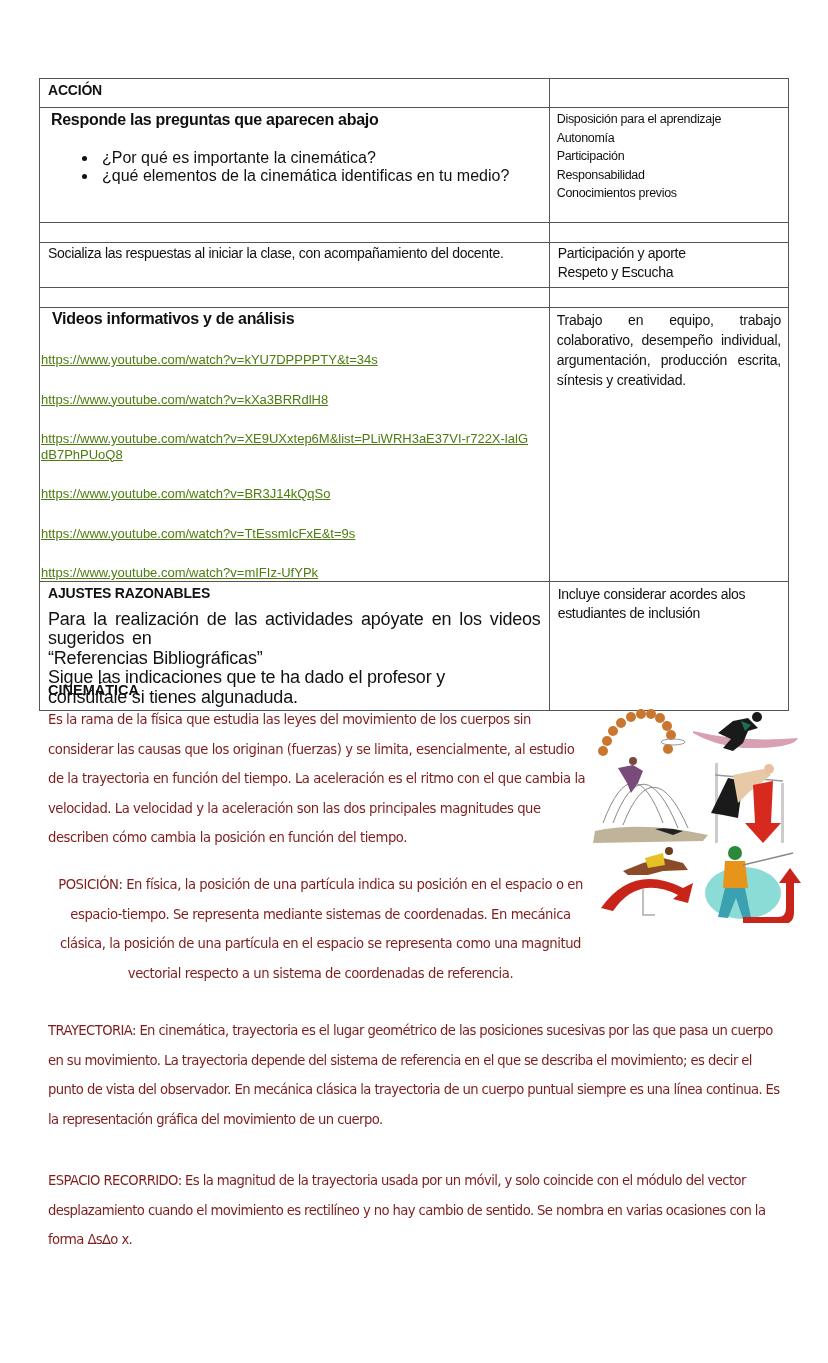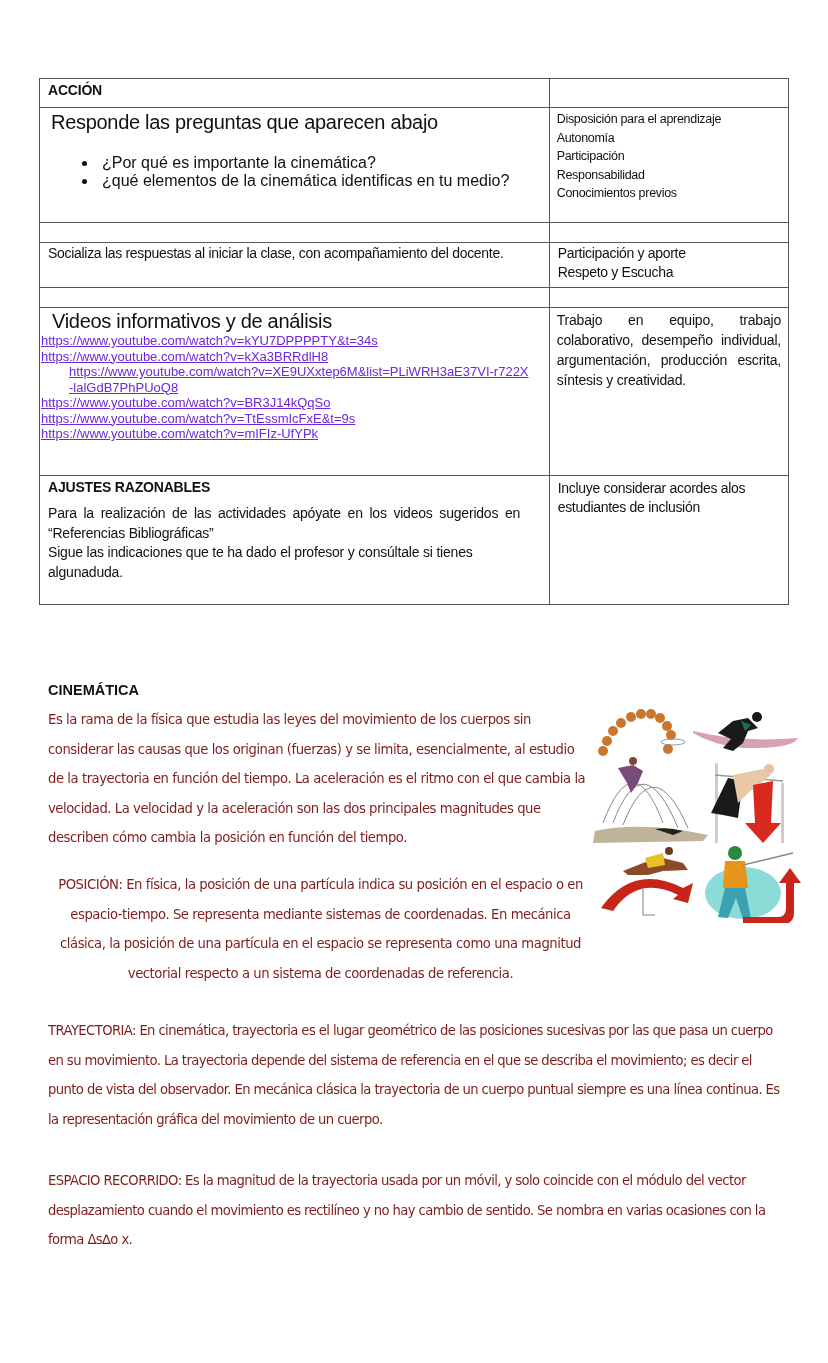--- a/index.html
+++ b/index.html
@@ -22,25 +22,25 @@
     .r-gap1 td { height: 19px; }
     .r-soc td { height: 44px; }
     .r-gap2 td { height: 19px; }
     .r-vid td { height: 167px; }
     .r-aj td { height: 128px; }
     .hdr { font-weight: bold; font-size: 14px; padding: 3px 8px; letter-spacing: -0.2px; }
     .cell-text { font-size: 14px; padding: 3px 8px; line-height: 19px; letter-spacing: -0.3px; }
     .small-list { font-size: 12.5px; line-height: 18.5px; padding: 2px 7px; letter-spacing: -0.3px; }
     .q-list { margin: 17px 0 0 0; padding-left: 58px; font-family: "Liberation Sans", sans-serif; font-size: 16px; line-height: 18px; }
     .q-list li { padding-left: 4px; }
-    .intro { font-size: 20px; padding: 3px 11px; letter-spacing: -0.3px; }
+    .intro { font-size: 16px; padding: 3px 11px; letter-spacing: -0.3px; font-weight: bold; }
     .links { font-family: "Liberation Sans", sans-serif; font-size: 13px; line-height: 15.5px; padding: 0 0 0 1px; }
-    .links a { color: #6d28d9; text-decoration: underline; display: block; white-space: normal; word-break: break-all; }
+    .links a { color: #4d7c0f; text-decoration: underline; display: block; white-space: normal; word-break: break-all; margin-top: 24px; }
     .justify { text-align: justify; text-align-last: left; font-size: 14px; line-height: 20px; padding: 2px 7px; letter-spacing: -0.2px; }
-    .aj-body { font-size: 14px; line-height: 19.5px; padding: 6px 8px 0 8px; letter-spacing: -0.2px; }
+    .aj-body { font-size: 18px; line-height: 19.5px; padding: 6px 8px 0 8px; letter-spacing: -0.2px; }
     .aj-body .p1 { text-align: justify; word-spacing: 3px; }
 
     
     .h-main { position: absolute; left: 48px; top: 643px; font-family: "Liberation Sans", sans-serif; font-weight: bold; font-size: 16px; margin: 0; }
     .h-sub { position: absolute; left: 48px; top: 682px; font-family: "Liberation Sans", sans-serif; font-weight: bold; font-size: 14.5px; margin: 0; }
     .para { position: absolute; left: 48px; font-family: "DejaVu Sans", sans-serif; font-size: 13.2px; line-height: 29.5px; letter-spacing: -0.45px; margin: 0; color: #7f1d1d; }
     .p-cine { top: 705px; width: 540px; }
     .p-pos { top: 870px; width: 545px; text-align: center; }
     .p-tray { top: 1016px; width: 740px; letter-spacing: -0.6px; }
     .p-esp { top: 1166px; width: 740px; letter-spacing: -0.6px; }
@@ -109,21 +109,21 @@
       <td></td>
           <td></td>
     </tr>
 
     <tr class="r-vid">
       <td>
         <div class="intro" style="padding:2px 12px 0 12px;">Videos informativos y de análisis</div>
         <div class="links">
           <a href="#">https://www.youtube.com/watch?v=kYU7DPPPPTY&amp;t=34s</a>
           <a href="#">https://www.youtube.com/watch?v=kXa3BRRdlH8</a>
-          <a href="#" style="padding-right:20px;padding-left:28px;">https://www.youtube.com/watch?v=XE9UXxtep6M&amp;list=PLiWRH3aE37VI-r722X-lalGdB7PhPUoQ8</a>
+          <a href="#" style="padding-right:20px;">https://www.youtube.com/watch?v=XE9UXxtep6M&amp;list=PLiWRH3aE37VI-r722X-lalGdB7PhPUoQ8</a>
           <a href="#">https://www.youtube.com/watch?v=BR3J14kQqSo</a>
           <a href="#">https://www.youtube.com/watch?v=TtEssmIcFxE&amp;t=9s</a>
           <a href="#">https://www.youtube.com/watch?v=mIFIz-UfYPk</a>
         </div>
       </td>
       <td>
         <div class="justify">Trabajo en equipo, trabajo colaborativo, desempeño individual, argumentación, producción escrita, síntesis y creatividad.</div>
       </td>
     </tr>
 

